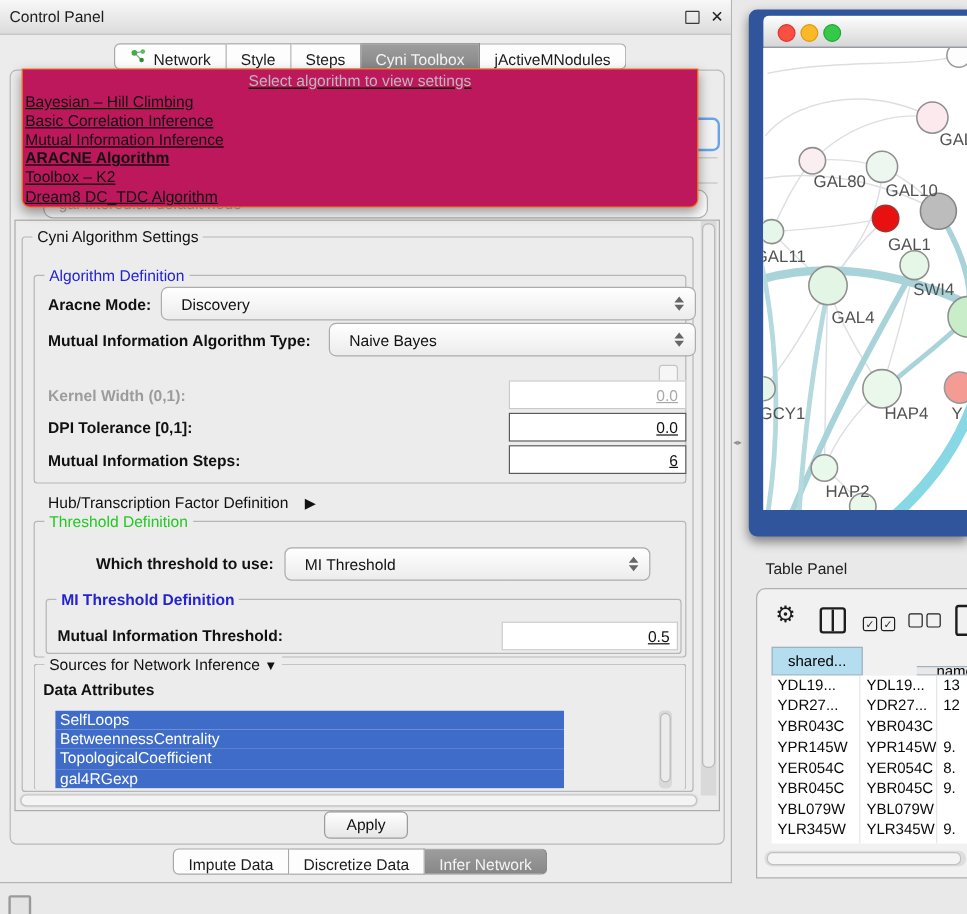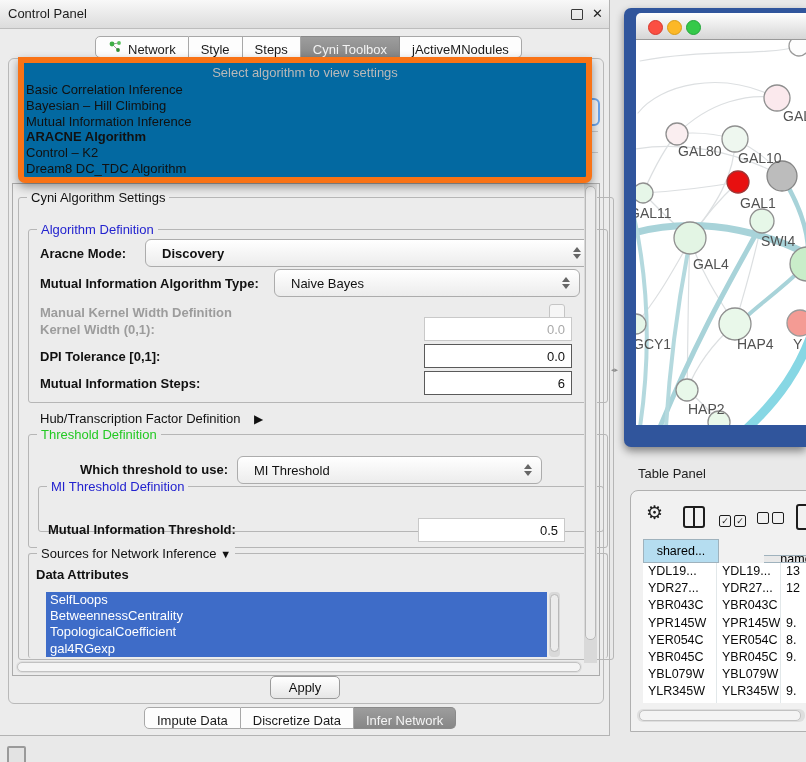--- a/index.html
+++ b/index.html
@@ -16,52 +16,52 @@
   .tabrow{display:flex;align-items:stretch;height:22px;}
   .seg{background:#fdfdfd;border:1px solid #a8a8a8;border-left:none;color:#1b1b1b;font-size:13px;
        display:flex;align-items:flex-end;padding:0 12px;white-space:nowrap;cursor:default;}
   .seg.first{border-left:1px solid #a8a8a8;border-radius:5px 0 0 5px;}
   .seg.last{border-radius:0 5px 5px 0;}
   .seg.sel{background:linear-gradient(#9d9d9d,#878787);color:#f4f4f4;border-color:#8a8a8a;}
   
   .tabpanel{left:8px;top:58px;width:594px;height:644px;border:1px solid #b9b9b9;border-radius:6px;background:#ececec;}
   .scrollpanel{left:12px;top:183px;width:586px;height:491px;border:1px solid #ababab;background:#ececec;}
   
-  .popup{left:18px;top:57px;width:562px;height:114px;background:#0369a1;border:6px solid #f97316;
-         border-radius:0 0 7px 7px;box-shadow:0 4px 10px rgba(0,0,0,.38);z-index:60;overflow:hidden;}
+  .popup{left:18px;top:57px;width:562px;height:114px;background:#be185d;border:1px solid #f97316;
+         border-radius:0 0 7px 7px;box-shadow:0 4px 10px rgba(0,0,0,.38);z-index:60;overflow:hidden;text-decoration:underline;}
   .popup .prompt{text-align:center;color:#b9b9b9;font-size:13px;height:19px;line-height:19px;}
   .popup .item{font-size:13px;color:#111;height:15.8px;line-height:15.8px;padding-left:2px;}
   .popup .item.bold{font-weight:bold;}
   
   .fragcombo{left:36px;top:158px;width:540px;height:22px;border:1px solid #b0b0b0;border-radius:8px;background:#fbfbfb;
              color:#b5b5b5;font-size:13px;line-height:22px;padding-left:12px;z-index:10;overflow:hidden;}
   .fragfocus{left:574px;top:98px;width:22px;height:24px;border:2px solid #6aa3e8;border-radius:6px;background:#f2f2f2;z-index:10;}
   .fragline{height:1px;background:#c4c4c4;z-index:10;}
   
-  .grp{border:1px solid #b6b6b6;border-radius:3px;padding-left:36px;}
+  .grp{border:1px solid #b6b6b6;border-radius:3px;}
   .gl{position:absolute;top:-8px;left:8px;background:#ececec;padding:0 4px;font-size:13px;line-height:15px;color:#111;white-space:nowrap;}
   .gl.blue{color:#2323cf;}
   .gl.green{color:#23c923;}
   .lbl{font-size:13px;font-weight:bold;color:#111;white-space:nowrap;}
   .lbl.plain{font-weight:normal;}
   .lbl.dis{color:#9c9c9c;}
   
   .combo{border:1px solid #acacac;border-radius:6px;background:linear-gradient(#ffffff,#ececec);
          font-size:13px;color:#111;display:flex;align-items:center;padding-left:16px;}
   .combo .arr{position:absolute;right:9px;top:50%;margin-top:-7px;width:8px;height:14px;}
   .combo .arr:before,.combo .arr:after{content:"";position:absolute;left:0;border-left:4px solid transparent;border-right:4px solid transparent;}
   .combo .arr:before{top:1px;border-bottom:5px solid #666;}
   .combo .arr:after{bottom:1px;border-top:5px solid #666;}
   
-  .tin{background:#fff;font-size:13px;text-align:right;padding-right:6px;display:flex;align-items:center;justify-content:flex-end;color:#111;}
+  .tin{background:#fff;font-size:13px;text-align:right;padding-right:6px;display:flex;align-items:center;justify-content:flex-end;color:#111;text-decoration:underline;}
   .tin.lite{border:1px solid #c9c9c9;color:#a9a9a9;}
   .tin.dark{border:1.5px solid #5a5a5a;}
   .cb{width:14px;height:14px;border:1px solid #c5c5c5;border-radius:3px;background:#f6f6f6;}
   
-  .attrlist{left:46px;top:592px;width:501px;height:65px;background:#fff;overflow:hidden;z-index:5;}
+  .attrlist{left:46px;top:592px;width:424px;height:65px;background:#fff;overflow:hidden;z-index:5;}
   .attrlist .ai{height:16.2px;line-height:16.2px;font-size:13px;color:#fff;padding-left:4px;}
   .vscroll{background:#d9d9d9;}
   .vthumb{position:absolute;left:1px;right:1px;background:#ececec;border:1px solid #b9b9b9;border-radius:5px;}
   .hscroll{background:#dedede;border-radius:6px;}
   .hthumb{position:absolute;top:1px;bottom:1px;background:#f4f4f4;border:1px solid #c2c2c2;border-radius:5px;}
   .btn{border:1px solid #9b9b9b;border-radius:5px;background:linear-gradient(#ffffff,#e6e6e6);
        font-size:13px;color:#111;display:flex;align-items:center;justify-content:center;}
   
   .netwin{left:624px;top:8px;width:182px;height:439px;background:#30559c;border-radius:7px 0 0 7px;
           box-shadow:0 4px 9px rgba(0,0,0,.45);z-index:5;}
@@ -134,52 +134,51 @@
   <div class="abs fragfocus"></div>
   <div class="abs fragline" style="left:580px;top:131px;width:18px;"></div>
   <div class="abs fragline" style="left:580px;top:152px;width:18px;"></div>
   <div class="abs fragcombo">
     <span>gal-filtered.sif default node</span>
   </div>
 
   <div class="abs popup">
     <div class="prompt">Select algorithm to view settings</div>
     <div id="popup-items">
+        <div class="item">Bayesian – Hill Climbing</div>
         <div class="item">Basic Correlation Inference</div>
-        <div class="item">Bayesian – Hill Climbing</div>
         <div class="item">Mutual Information Inference</div>
         <div class="item bold">ARACNE Algorithm</div>
-        <div class="item">Control – K2</div>
+        <div class="item">Toolbox – K2</div>
         <div class="item">Dream8 DC_TDC Algorithm</div>
       </div>
   </div>
 
   <div class="abs scrollpanel"></div>
 
   <div class="abs grp" style="left:18px;top:197px;width:558px;height:461px;">
     <span class="gl">Cyni Algorithm Settings</span>
   </div>
 
   <div class="abs grp" style="left:28px;top:229px;width:542px;height:172px;">
     <span class="gl blue">Algorithm Definition</span>
   </div>
 
   <span class="abs lbl" style="left:40px;top:246px;">Aracne Mode:</span>
-  <div class="abs combo" style="left:145px;top:239px;width:428px;height:26px;font-weight:bold;">
+  <div class="abs combo" style="left:134px;top:239px;width:428px;height:26px;">
     <span>Discovery</span>
     <span class="arr"></span>
   </div>
 
   <span class="abs lbl" style="left:40px;top:276px;">Mutual Information Algorithm Type:</span>
   <div class="abs combo" style="left:274px;top:269px;width:288px;height:26px;">
     <span>Naive Bayes</span>
     <span class="arr"></span>
   </div>
 
-  <span class="abs lbl dis" style="left:40px;top:305px;">Manual Kernel Width Definition</span>
   <div class="abs cb" style="left:549px;top:304px;"></div>
 
   <span class="abs lbl dis" style="left:40px;top:322px;">Kernel Width (0,1):</span>
   <div class="abs tin lite" style="left:424px;top:317px;width:140px;height:22px;">
     <span>0.0</span>
   </div>
 
   <span class="abs lbl" style="left:40px;top:349px;">DPI Tolerance [0,1]:</span>
   <div class="abs tin dark" style="left:424px;top:344px;width:140px;height:22px;">
     <span>0.0</span>
@@ -198,21 +197,21 @@
   <div class="abs grp" style="left:28px;top:434px;width:542px;height:112px;">
     <span class="gl green">Threshold Definition</span>
   </div>
 
   <span class="abs lbl" style="left:80px;top:462px;">Which threshold to use:</span>
   <div class="abs combo" style="left:237px;top:456px;width:287px;height:26px;">
     <span>MI Threshold</span>
     <span class="arr"></span>
   </div>
 
-  <div class="abs grp" style="left:38px;top:486px;width:528px;height:44px;">
+  <div class="abs grp" style="left:38px;top:499px;width:528px;height:44px;font-weight:bold;">
     <span class="gl blue">MI Threshold Definition</span>
   </div>
   <span class="abs lbl" style="left:48px;top:522px;">Mutual Information Threshold:</span>
   <div class="abs tin lite" style="left:418px;top:518px;width:139px;height:22px;color:#111;">
     <span>0.5</span>
   </div>
 
   <div class="abs grp" style="left:28px;top:553px;width:542px;height:104px;border-bottom:none;">
     <span class="gl">
       <span>Sources for Network Inference</span>

